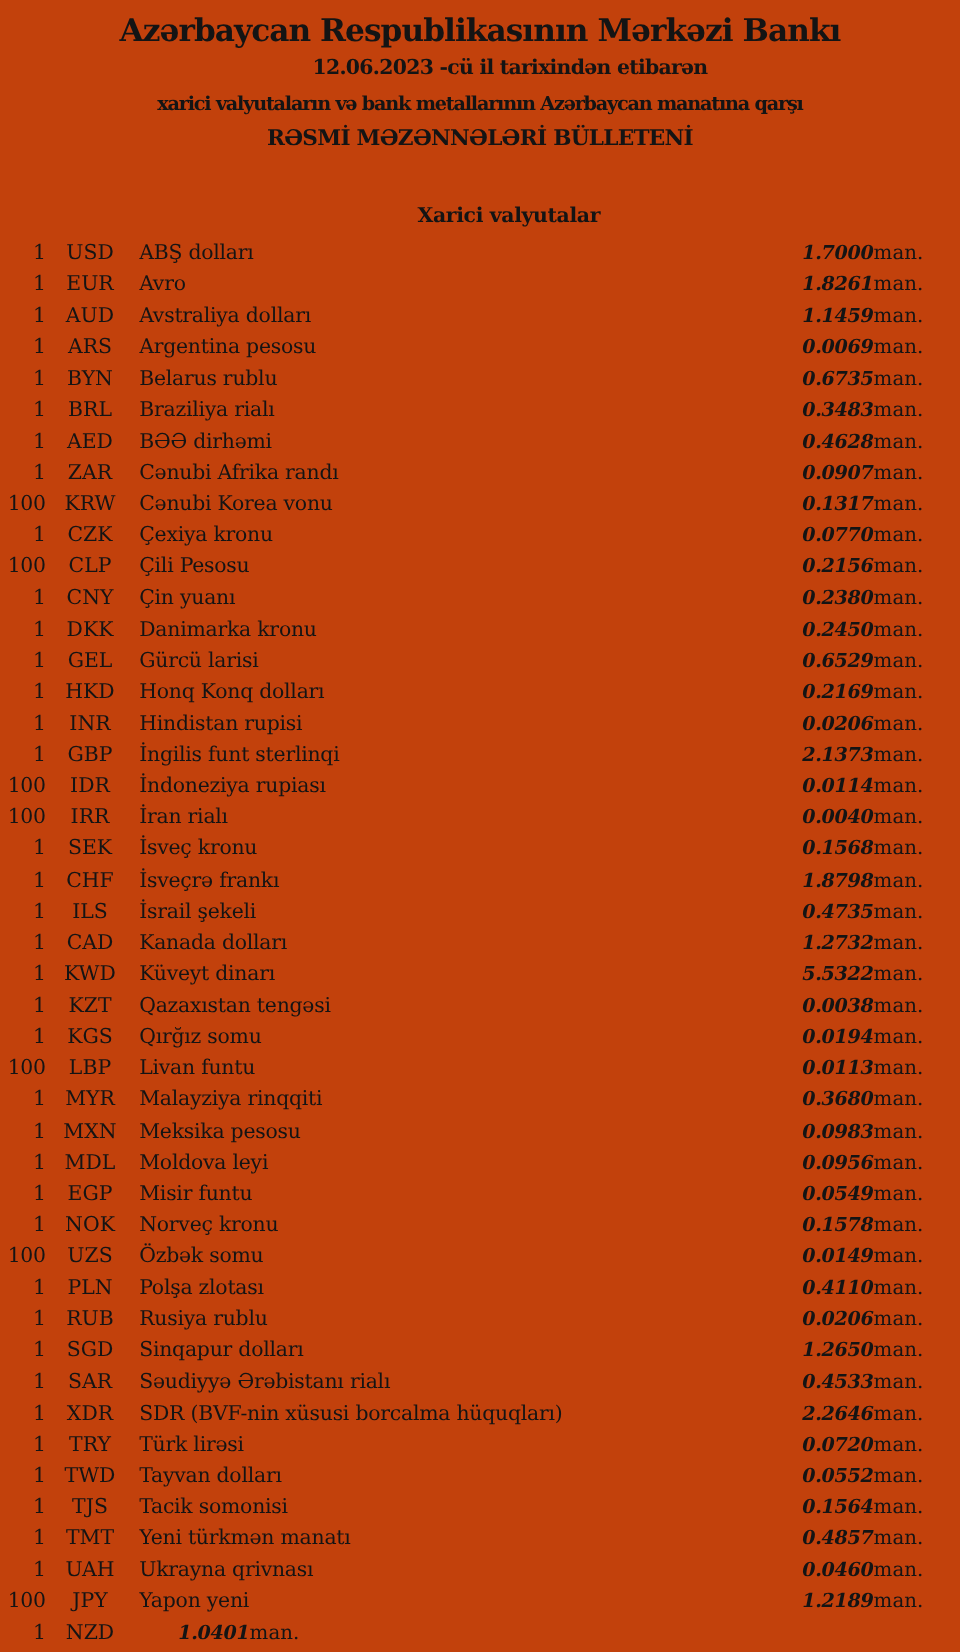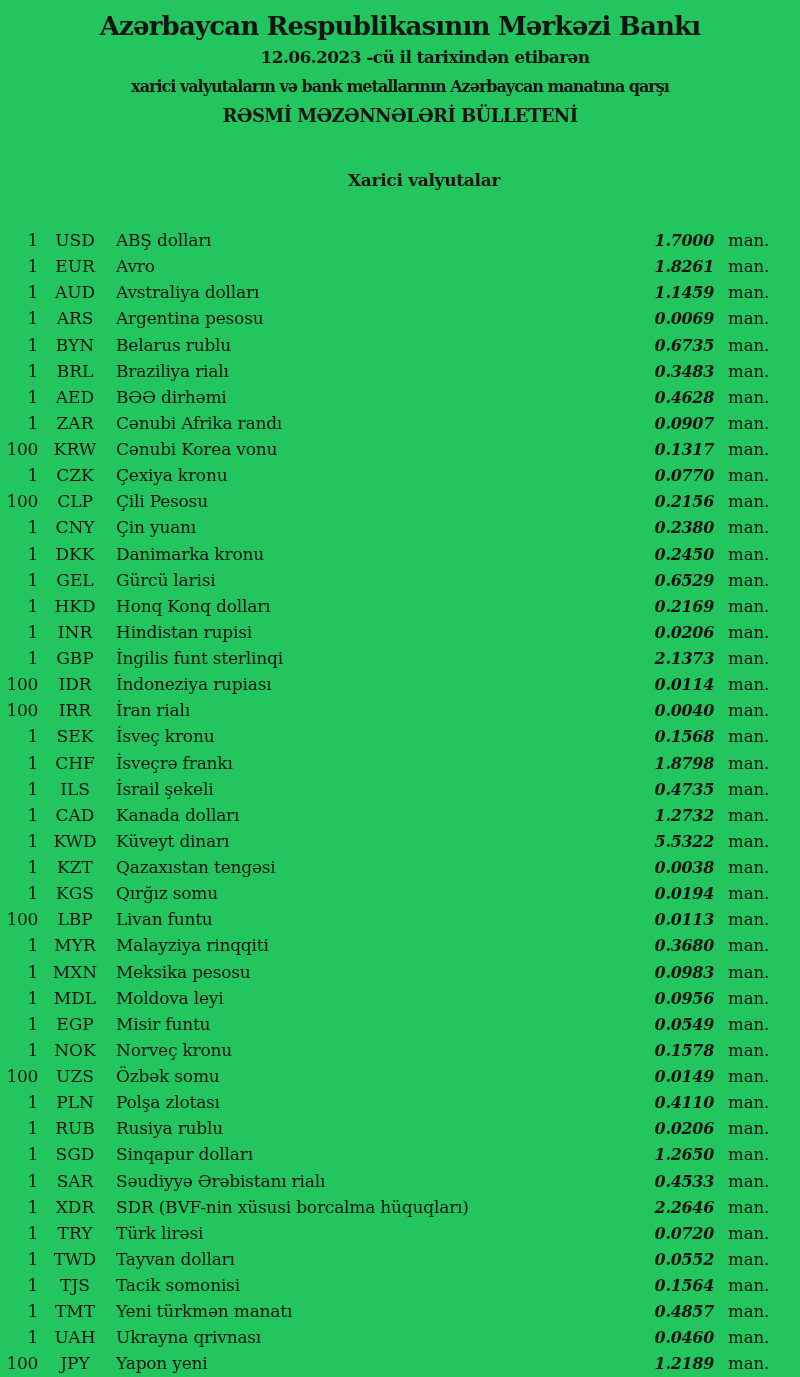--- a/index.html
+++ b/index.html
@@ -4,21 +4,21 @@
 <style>
   html, body {
     margin: 0;
     padding: 0;
     background: #ffffff;
   }
   #page {
     position: relative;
     width: 800px;
     height: 1377px;
-    background: #22c55e;
+    background: #c2410c;
     color: #141414;
     font-family: "DejaVu Serif", "Liberation Serif", serif;
     overflow: hidden;
   }
   
   .doc-header {
     padding-top: 10px;
     text-align: center;
   }
   .doc-title {
@@ -72,40 +72,38 @@
     width: 38px;
     text-align: right;
     flex: 0 0 auto;
     letter-spacing: -0.3px;
   }
   .code-cell {
     width: 66px;
     margin-left: 4px;
     text-align: center;
     flex: 0 0 auto;
-    margin-top: 29px;
   }
   .name-cell {
     flex: 1 1 auto;
     margin-left: 8px;
     overflow: hidden;
     letter-spacing: -0.2px;
   }
   .rate-cell {
     width: 100px;
     text-align: right;
     flex: 0 0 auto;
     font-size: 16px;
     font-weight: bold;
     font-style: italic;
     letter-spacing: -0.3px;
   }
   .unit-cell {
     width: 46px;
-    margin-left: 14px;
     margin-right: 26px;
     text-align: left;
     flex: 0 0 auto;
     font-size: 16.5px;
   }
 </style>
 </head>
 <body>
 
 <div id="page">

